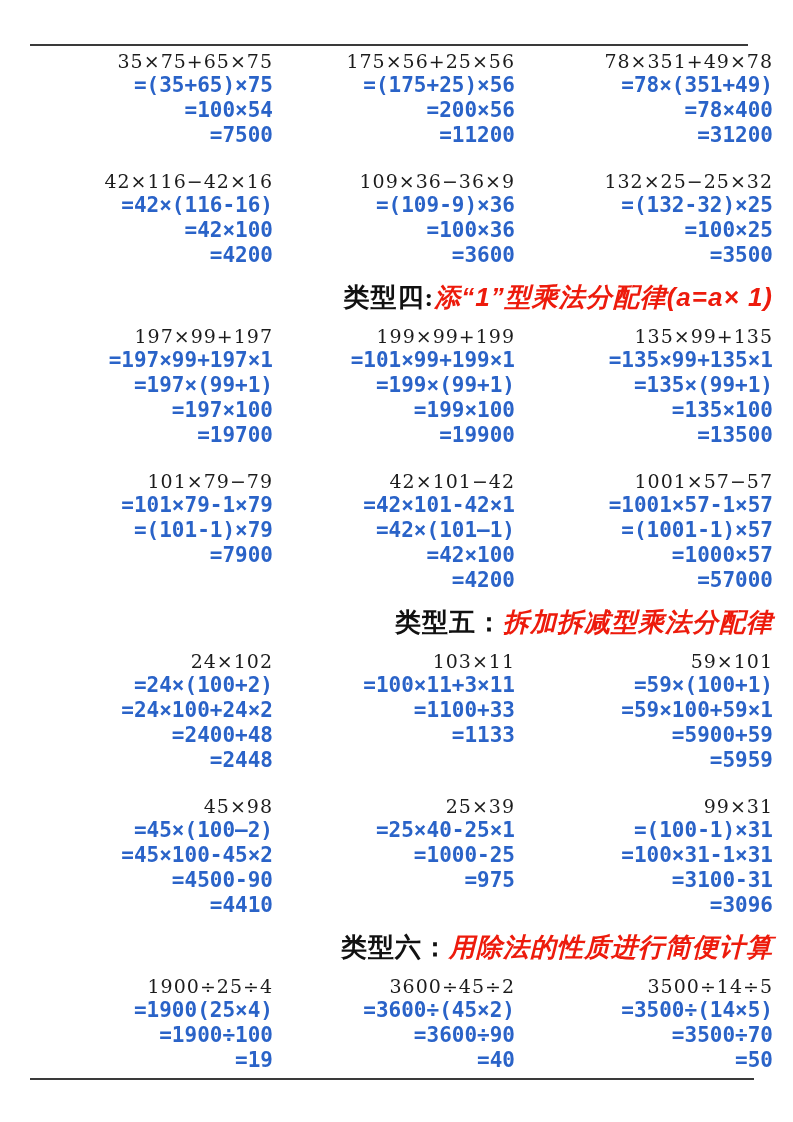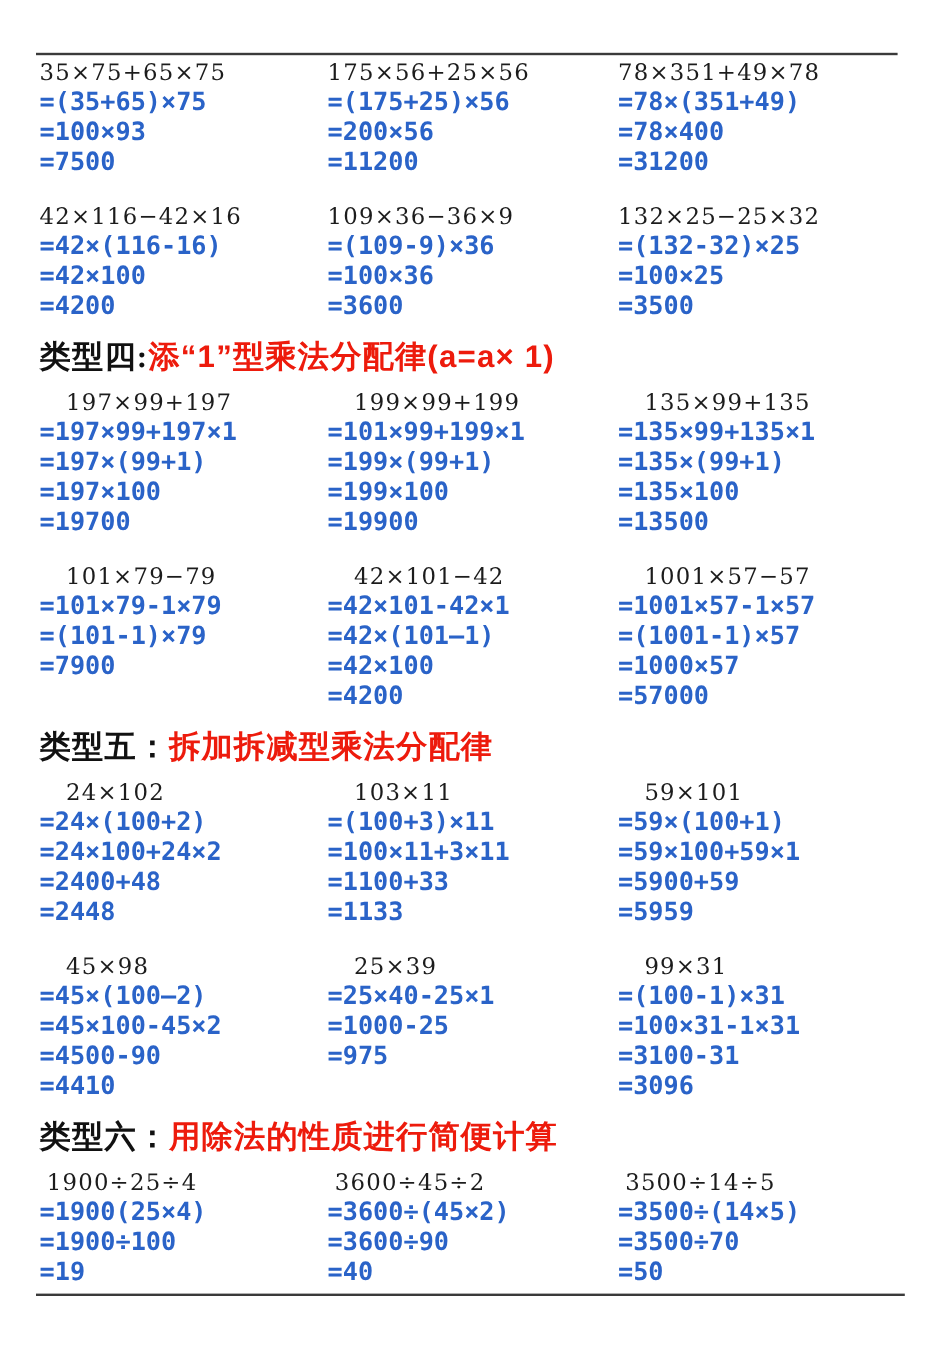--- a/index.html
+++ b/index.html
@@ -29,32 +29,33 @@
   .rule.bottom {
     position: absolute;
     top: 1078px;
     left: 30px;
     width: 724px;
   }
   #worksheet-body {
     position: absolute;
     top: 50px;
     left: 33px;
-    right: 36px;
+    right: 20px;
+    text-align: right;
   }
   .section-heading {
     font-size: 26px;
     font-weight: bold;
     letter-spacing: 1px;
     margin: 4px 0 10px 0;
     line-height: 34px;
     white-space: nowrap;
   }
   .heading-prefix { color: #111111; font-family: Liberation Serif, serif; }
-  .heading-title  { color: var(--red, #ed1b0c); }
+  .heading-title  { color: var(--red, #ed1b0c); font-style: italic; }
   .prob-row {
     display: grid;
     grid-template-columns: 240px 242px auto;
     margin-bottom: 22px;
   }
   .sec .prob-row:last-child { margin-bottom: 12px; }
   .problem {
     font-family: "DejaVu Serif", "Liberation Serif", serif;
     font-size: 19px;
     line-height: 22px;
@@ -80,21 +81,21 @@
 <body style="--blue: #2a63c8; --red: #ed1b0c;">
 
 <main>
   <hr class="rule top">
   <div id="worksheet-body">
       <section class="sec sec-0">
         <div class="prob-row">
           <div class="prob-block">
             <div class="problem">35×75+65×75</div>
             <div class="step">=(35+65)×75</div>
-            <div class="step">=100×93</div>
+            <div class="step">=100×54</div>
             <div class="step">=7500</div>
           </div>
           <div class="prob-block">
             <div class="problem">175×56+25×56</div>
             <div class="step">=(175+25)×56</div>
             <div class="step">=200×56</div>
             <div class="step">=11200</div>
           </div>
           <div class="prob-block">
             <div class="problem">78×351+49×78</div>
@@ -177,21 +178,20 @@
         <div class="prob-row">
           <div class="prob-block">
             <div class="problem">24×102</div>
             <div class="step">=24×(100+2)</div>
             <div class="step">=24×100+24×2</div>
             <div class="step">=2400+48</div>
             <div class="step">=2448</div>
           </div>
           <div class="prob-block">
             <div class="problem">103×11</div>
-            <div class="step">=(100+3)×11</div>
             <div class="step">=100×11+3×11</div>
             <div class="step">=1100+33</div>
             <div class="step">=1133</div>
           </div>
           <div class="prob-block">
             <div class="problem">59×101</div>
             <div class="step">=59×(100+1)</div>
             <div class="step">=59×100+59×1</div>
             <div class="step">=5900+59</div>
             <div class="step">=5959</div>

